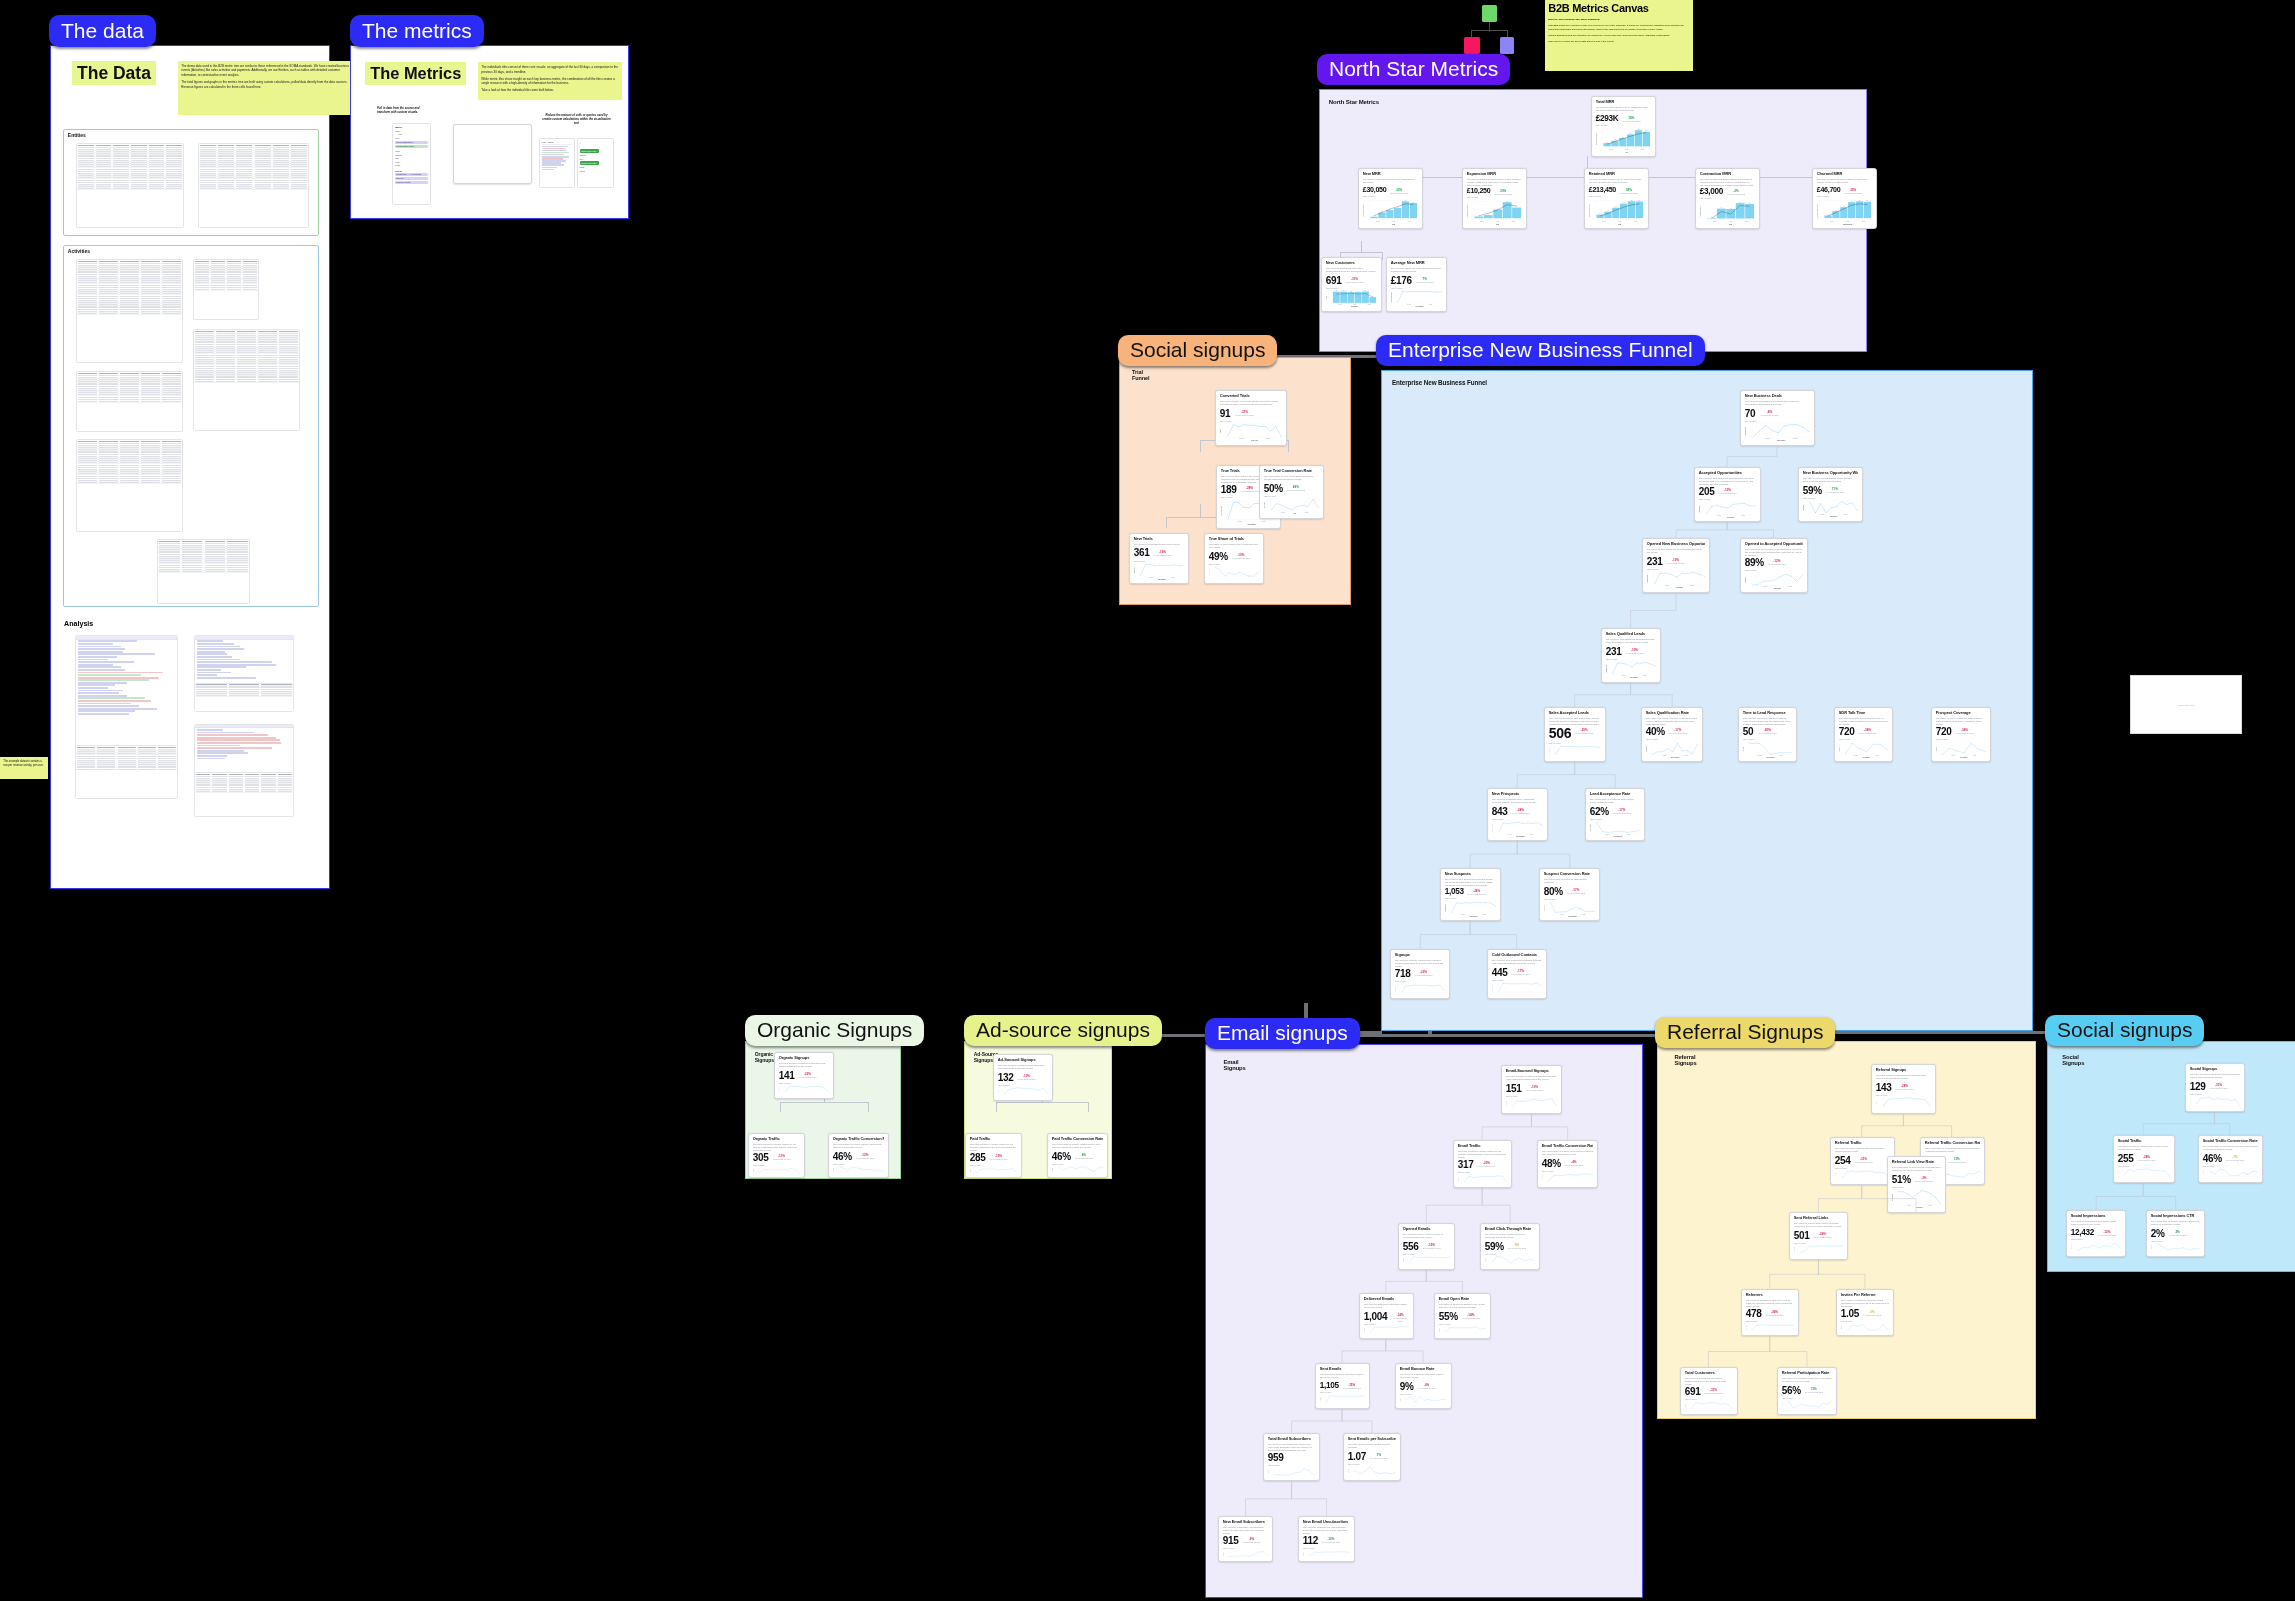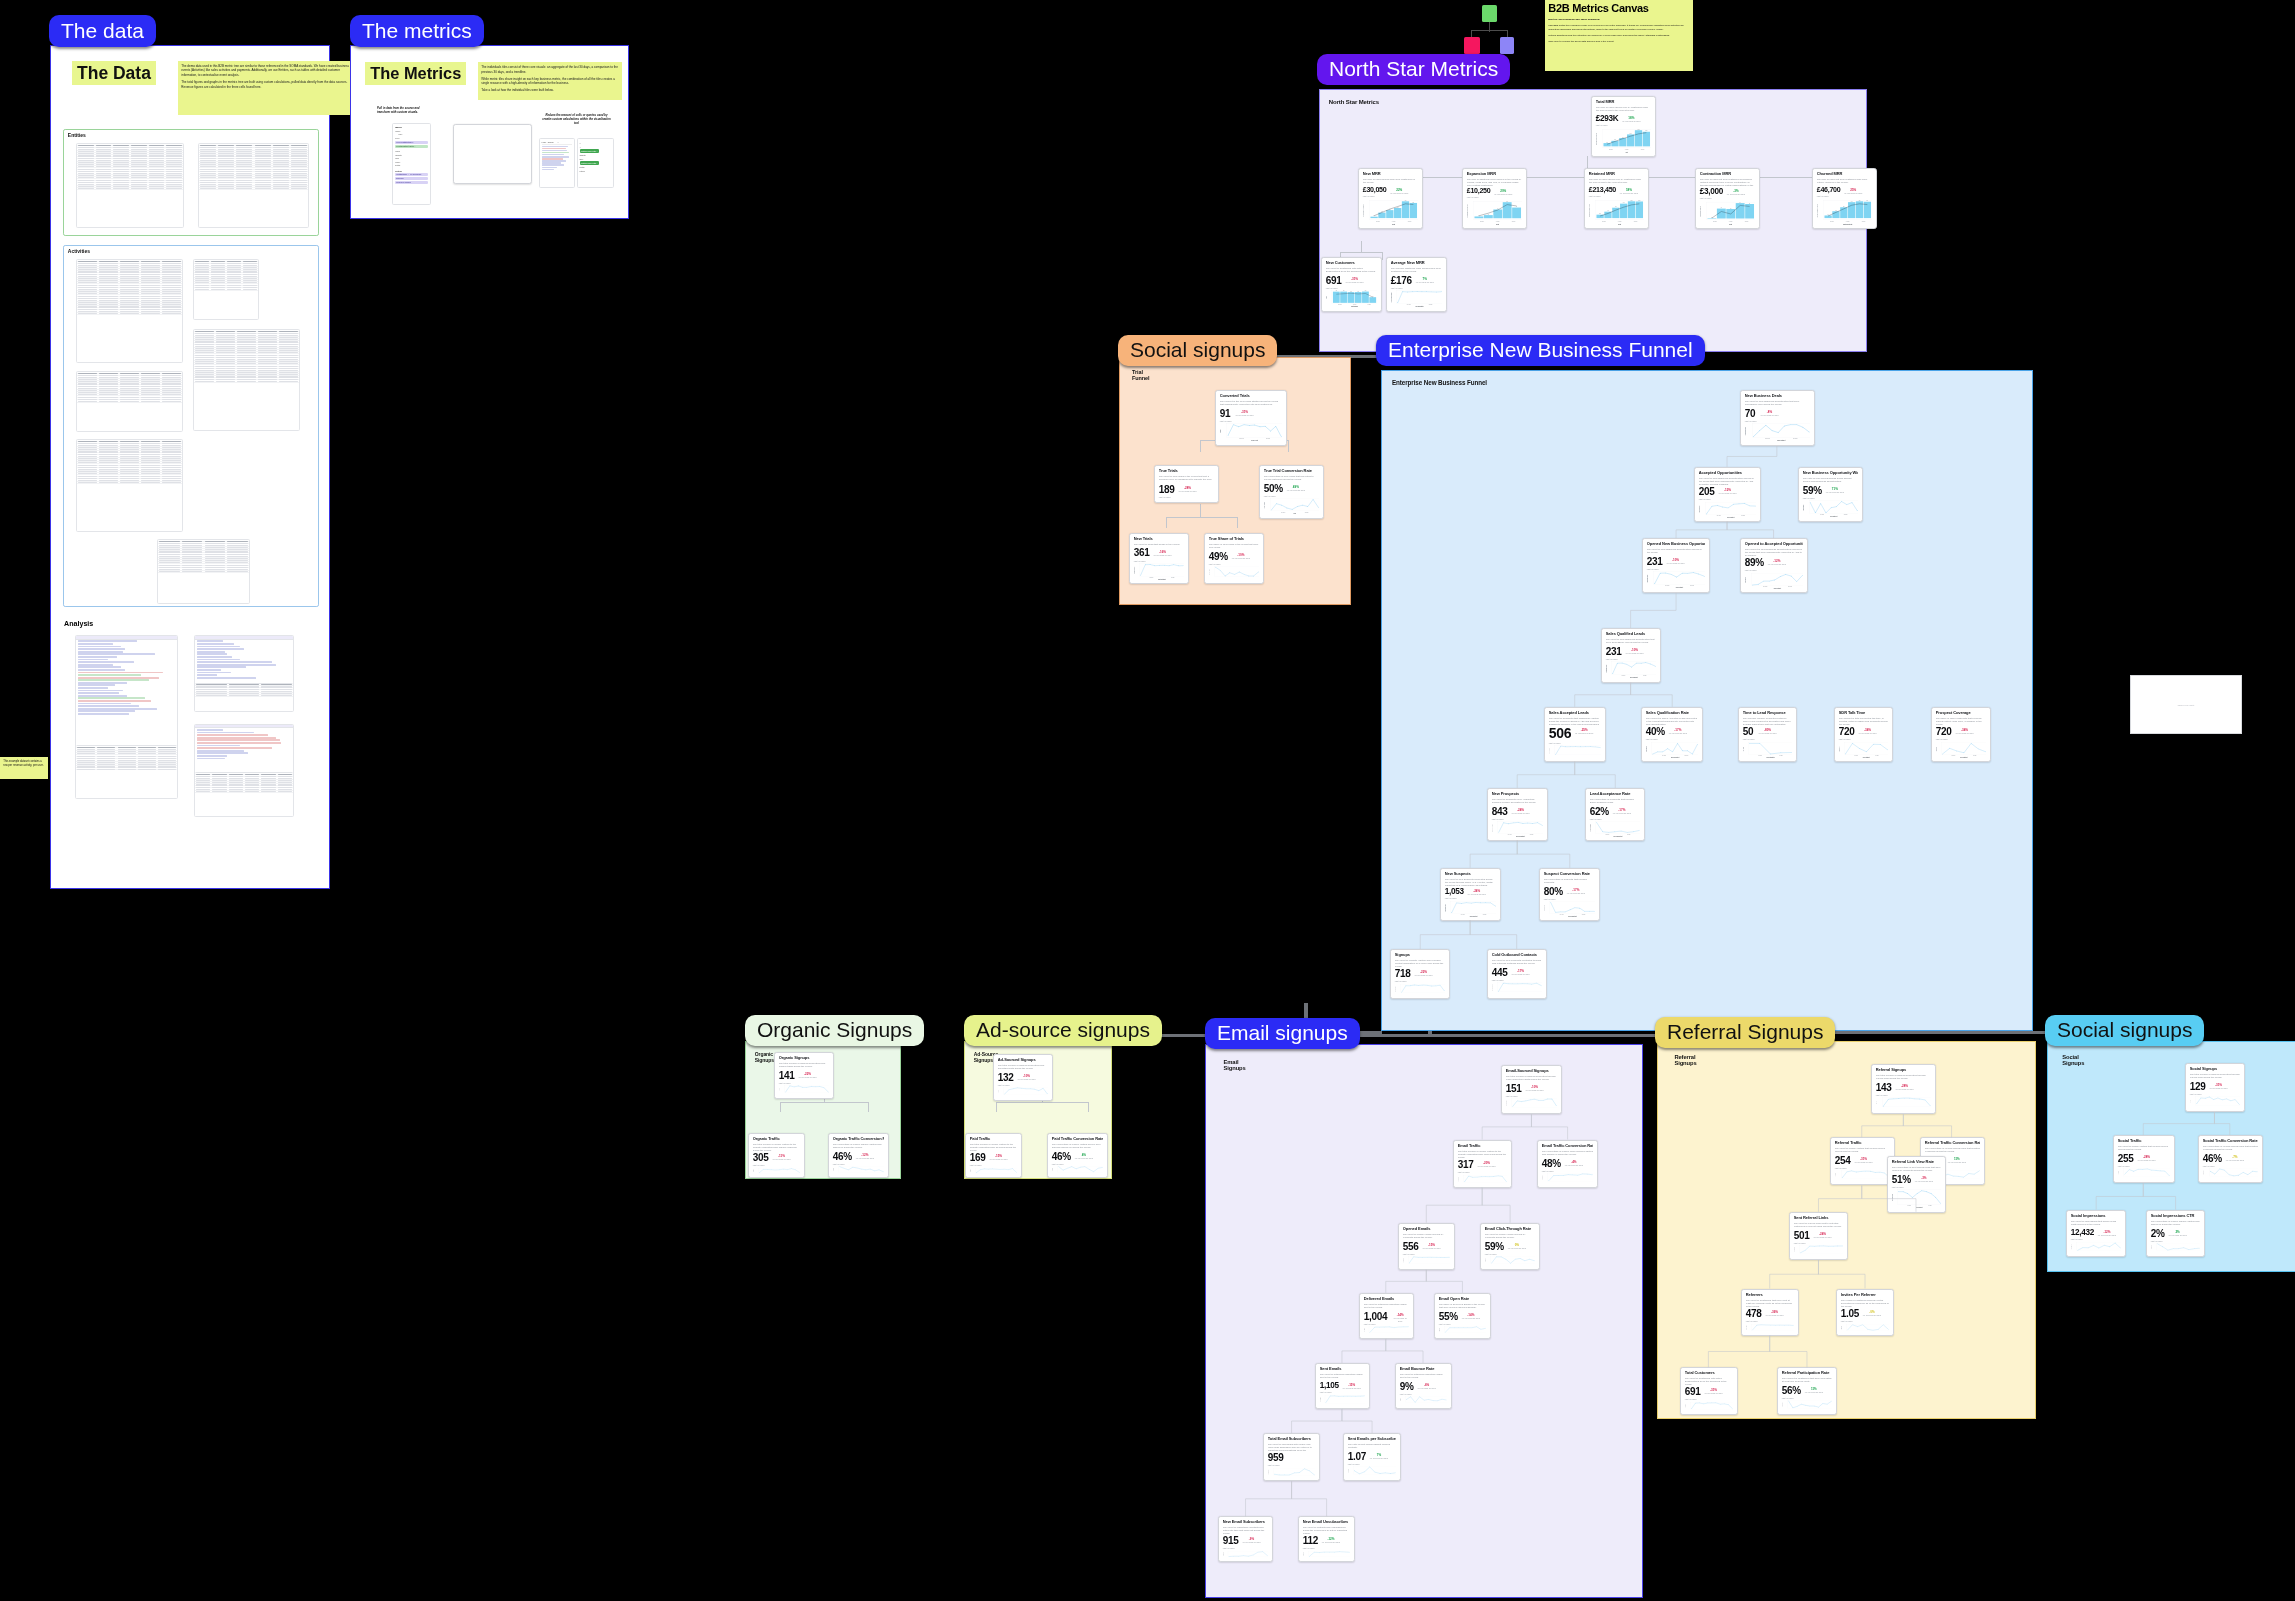--- a/index.html
+++ b/index.html
@@ -2021,21 +2021,21 @@
             <circle cx="162.0" cy="29.6" r="0.9" fill="#59b8ee"></circle>
             <circle cx="179.0" cy="12.3" r="0.9" fill="#59b8ee"></circle>
             <circle cx="196.0" cy="50.0" r="0.9" fill="#59b8ee"></circle>
             <text class="axlbl" x="69" y="60" text-anchor="middle">May 2024</text>
             <text class="axlbl" x="154" y="60" text-anchor="middle">Jun 2024</text>
     <text class="axttl" x="111" y="68" text-anchor="middle">Week of Visit</text>
     <text class="axlbl" x="4" y="30" transform="rotate(-90 4,30)" text-anchor="middle">Signups</text>
   </svg>
         </div>
       </div>
-      <div class="tile" style="left: 1154px; top: 465px; width: 65px; height: 38px;">
+      <div class="tile" style="left: 1216px; top: 465px; width: 65px; height: 64px;">
         <div class="t-name">True Trials</div>
         <div class="t-desc">The count of New Trials in the period that met a minimum level of engagement to indicate the Trial represents an intentional and legi...</div>
         <div class="t-row">
           <div>
             <div class="t-val" style="font-size:10px">189</div>
             <div class="t-sub">Last 30 days</div>
           </div>
           <div class="t-delta">
             <span class="d-pct neg">-28%</span>
             <span class="d-lbl">vs. previous 30 days</span>
@@ -2868,21 +2868,21 @@
     <text class="axttl" x="111" y="68" text-anchor="middle">Week of Visit</text>
     <text class="axlbl" x="4" y="30" transform="rotate(-90 4,30)" text-anchor="middle">Signups</text>
   </svg>
         </div>
       </div>
       <div class="tile" style="left: 965px; top: 1133px; width: 57px; height: 45px;">
         <div class="t-name">Paid Traffic</div>
         <div class="t-desc">The total number of unique visitors to the website originating from ad clicks during the period.</div>
         <div class="t-row">
           <div>
-            <div class="t-val" style="font-size:10px">169</div>
+            <div class="t-val" style="font-size:10px">285</div>
             <div class="t-sub">Last 30 days</div>
           </div>
           <div class="t-delta">
             <span class="d-pct neg">-15%</span>
             <span class="d-lbl">vs. previous 30 days</span>
           </div>
         </div>
         <div class="t-chart">
           <svg viewBox="0 0 200 70" preserveAspectRatio="none">
     <rect x="22" y="3" width="178" height="50" fill="none" stroke="#e8eaee" stroke-width=".5"></rect>

